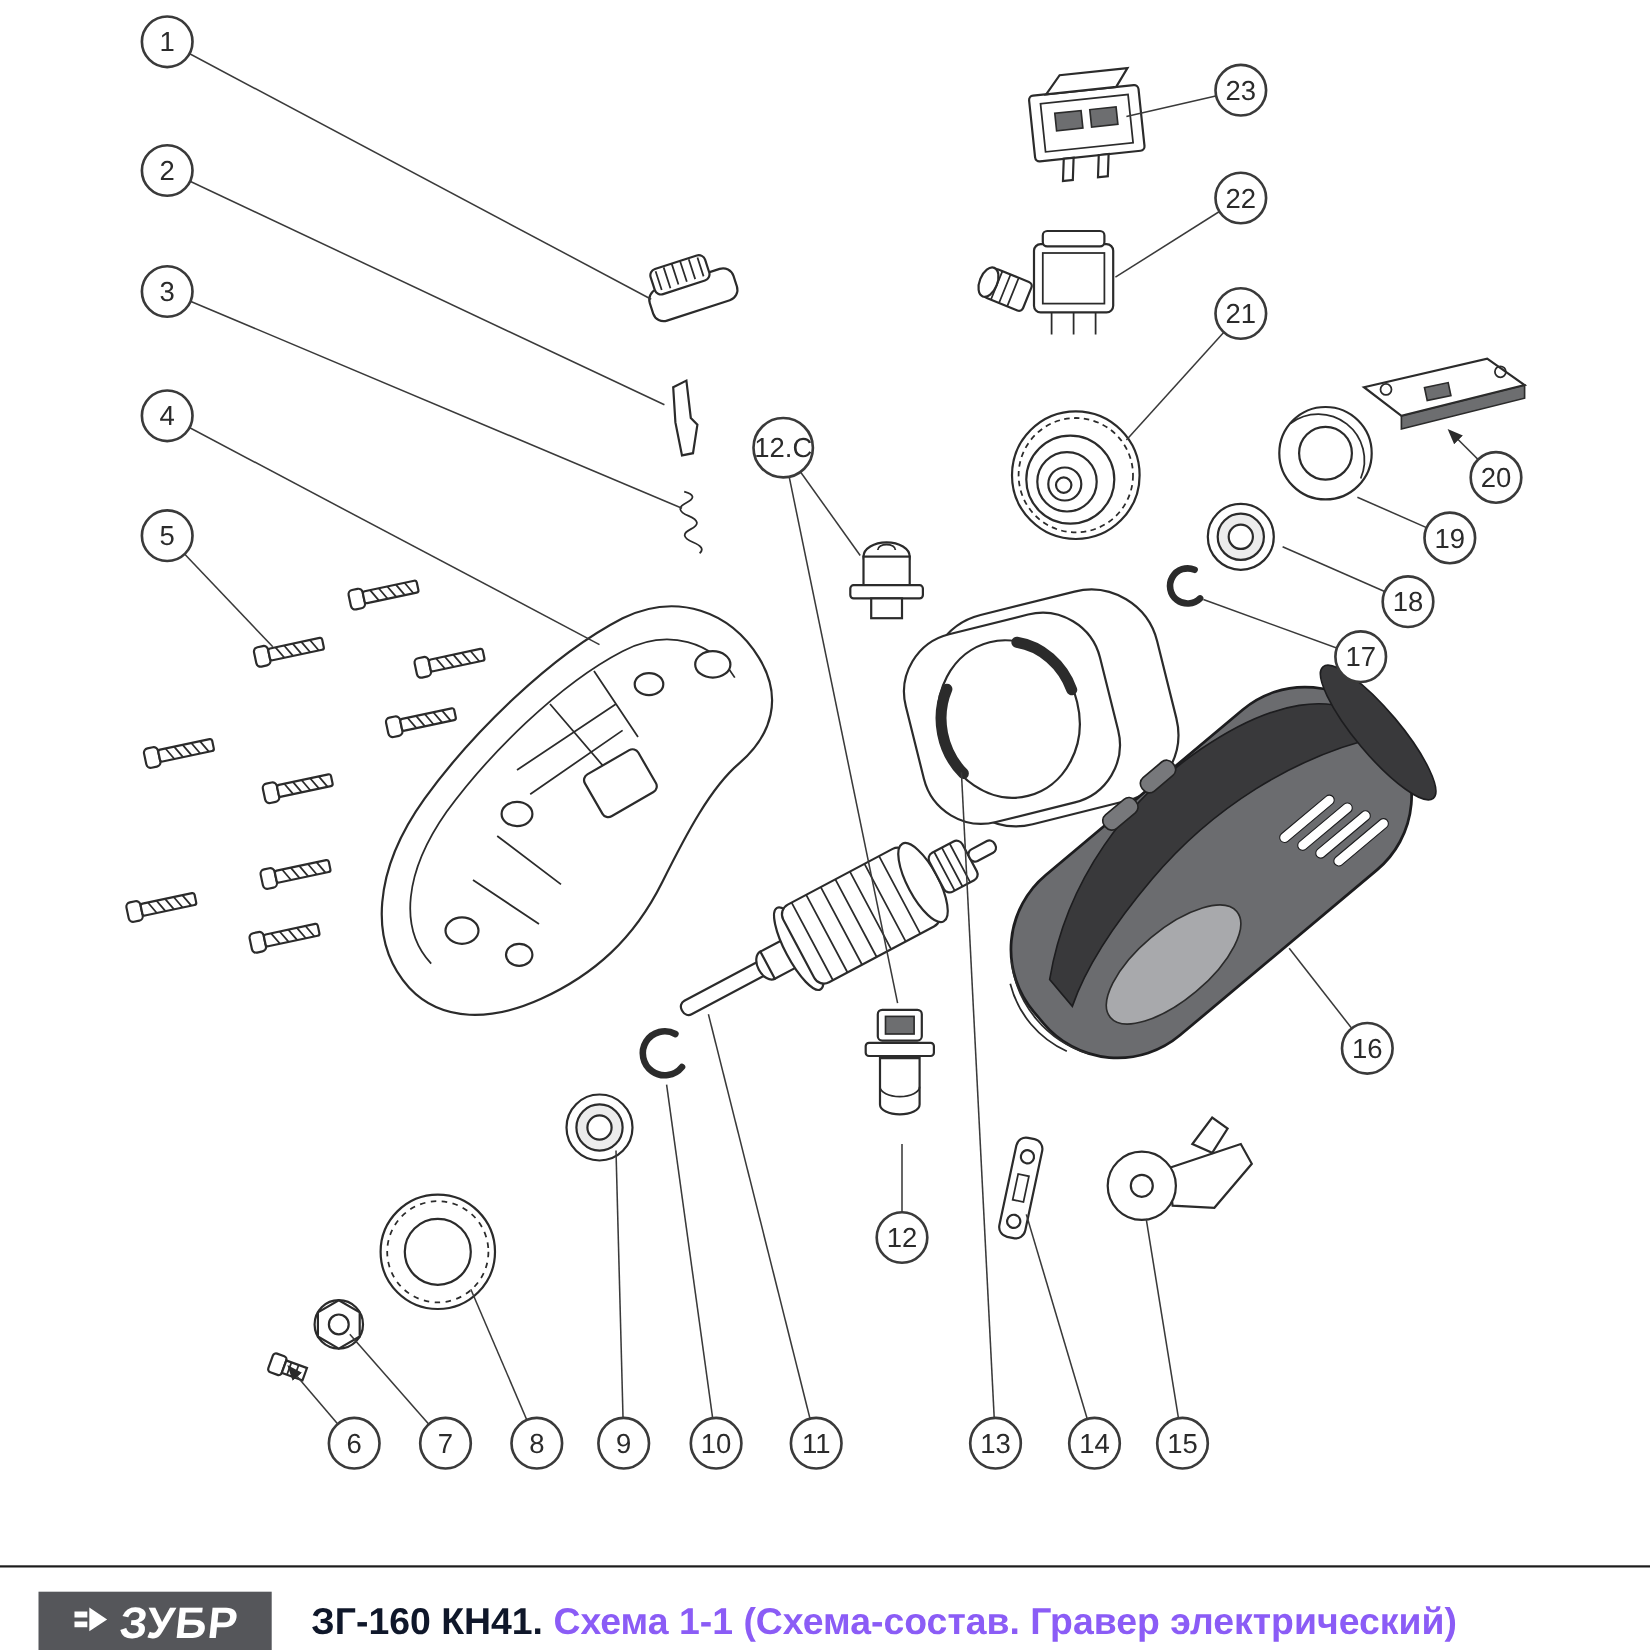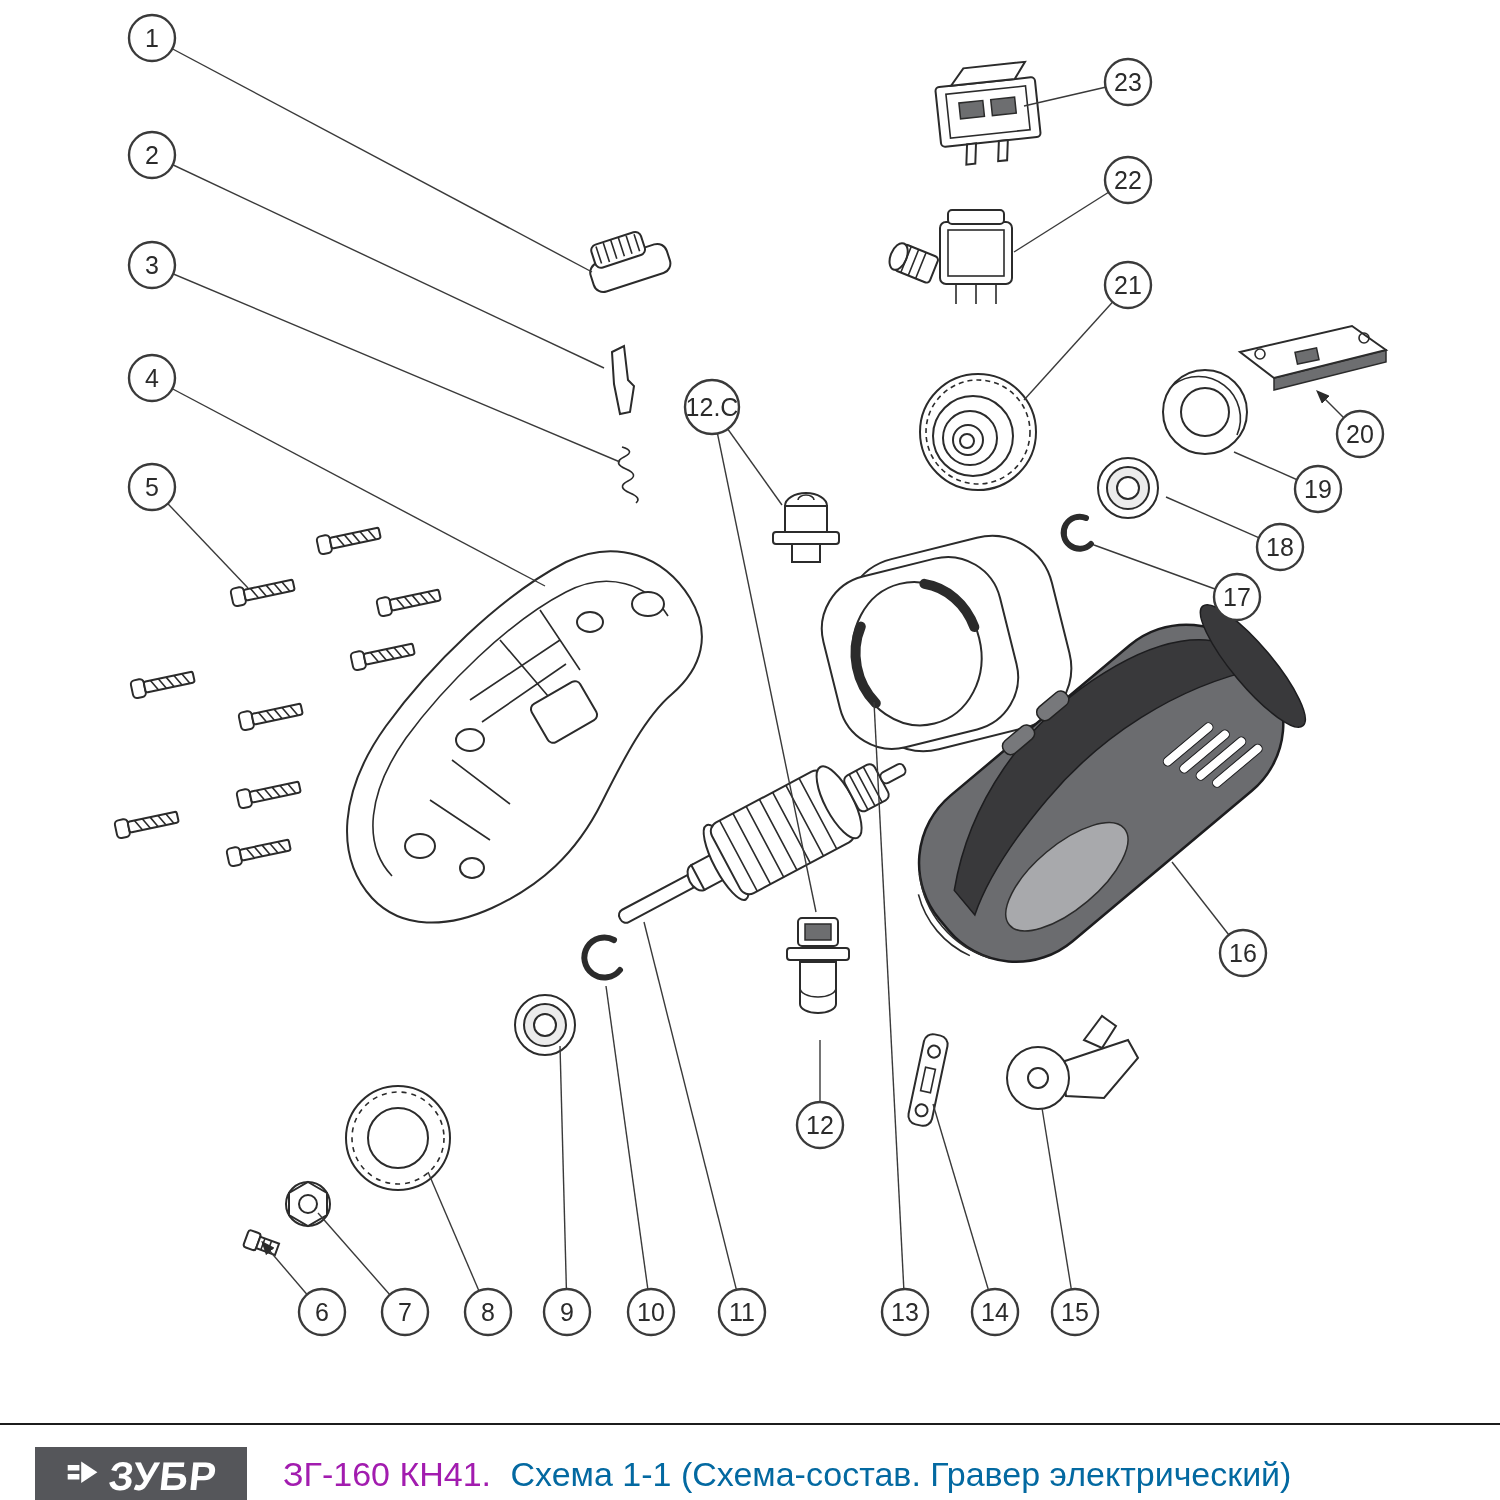--- a/index.html
+++ b/index.html
@@ -43,22 +43,22 @@
     background: #55565a; display: flex; align-items: center; justify-content: center;
     gap: 8px;
   }
   .brand-text {
     color: #ffffff; font-weight: bold; font-size: 40px; letter-spacing: 1px;
     transform: skewX(-6deg); line-height: 1;
   }
   .footer-title {
     position: absolute; left: 283px; top: 30px; font-size: 34px; white-space: nowrap;
   }
-  .model { font-weight: normal; color: #a21caf; }
-  .subtitle { color: #0369a1; font-weight: 400; margin-left: 10px; }
+  .model { font-weight: bold; color: #0f172a; }
+  .subtitle { color: #8b5cf6; font-weight: 700; }
 </style>
 </head>
 <body>
 
 <div class="page">
 
 <svg id="diagram" width="1500" height="1500" viewBox="0 0 1500 1500" xmlns="http://www.w3.org/2000/svg">
 
   <defs>
     <marker id="arrowhead" markerWidth="10" markerHeight="8" refX="8" refY="4" orient="auto">

